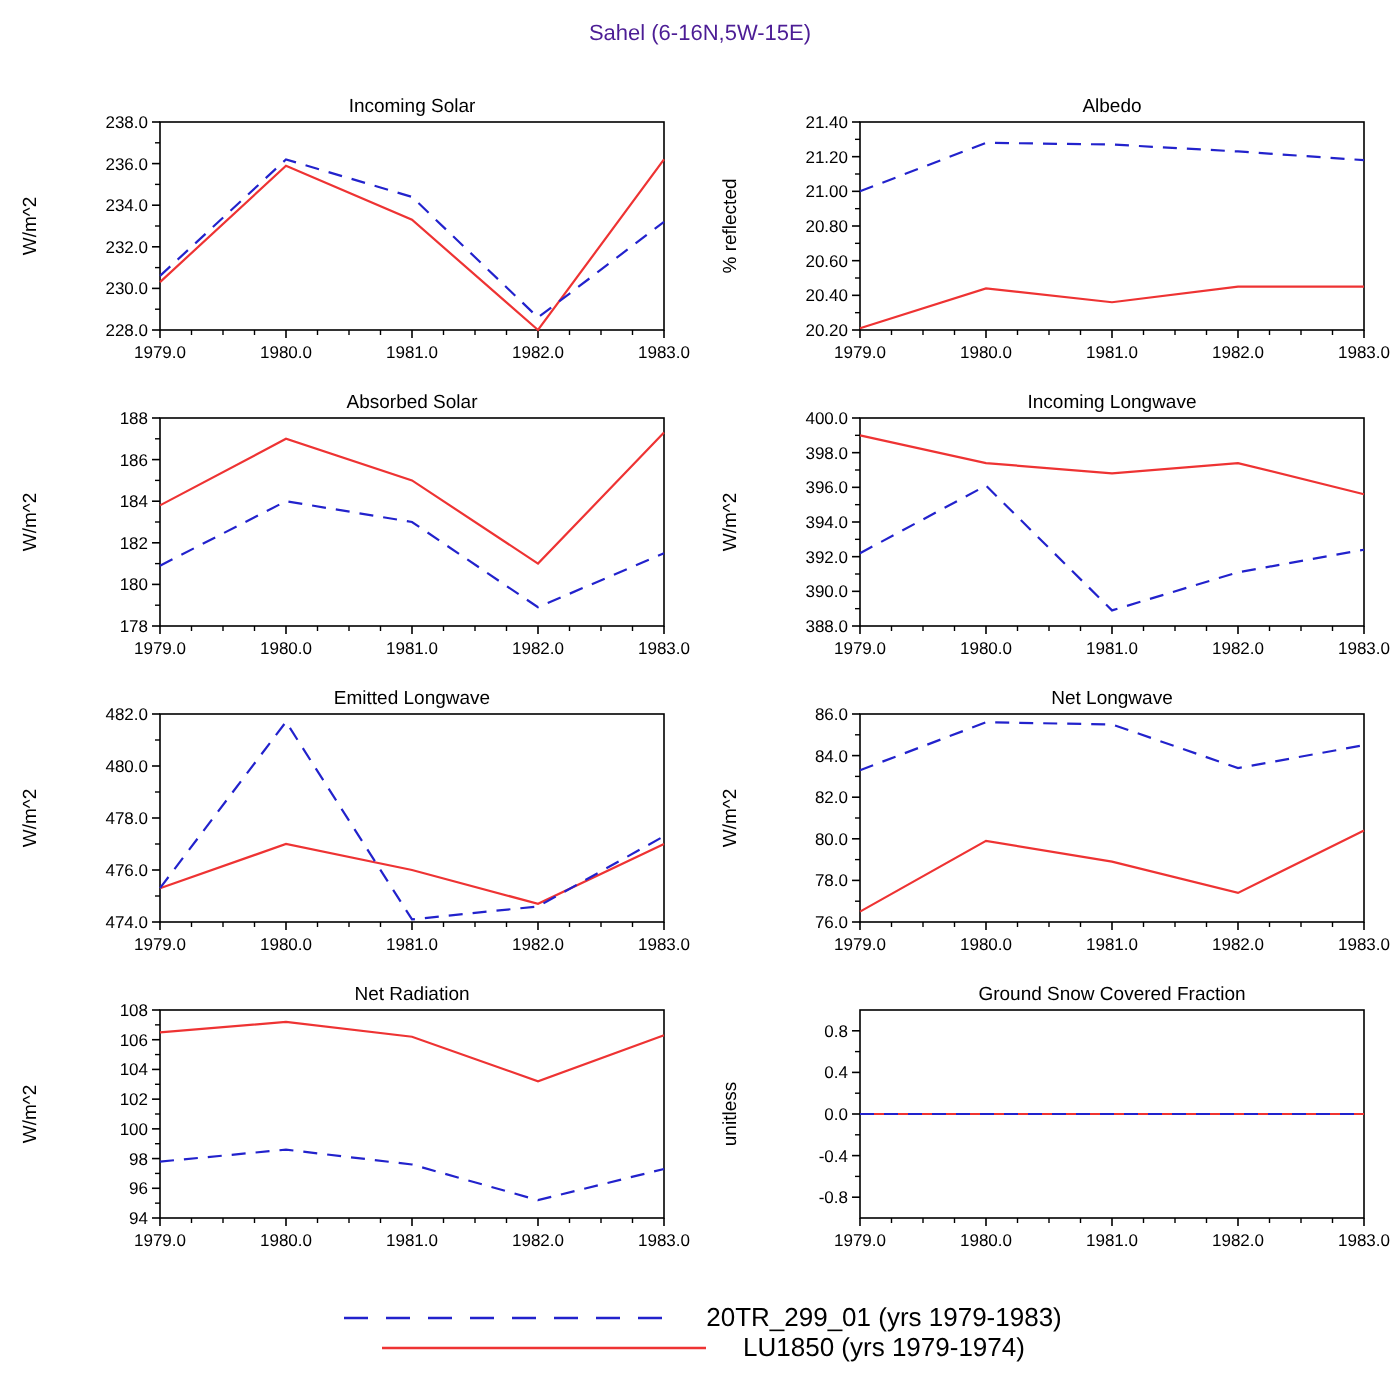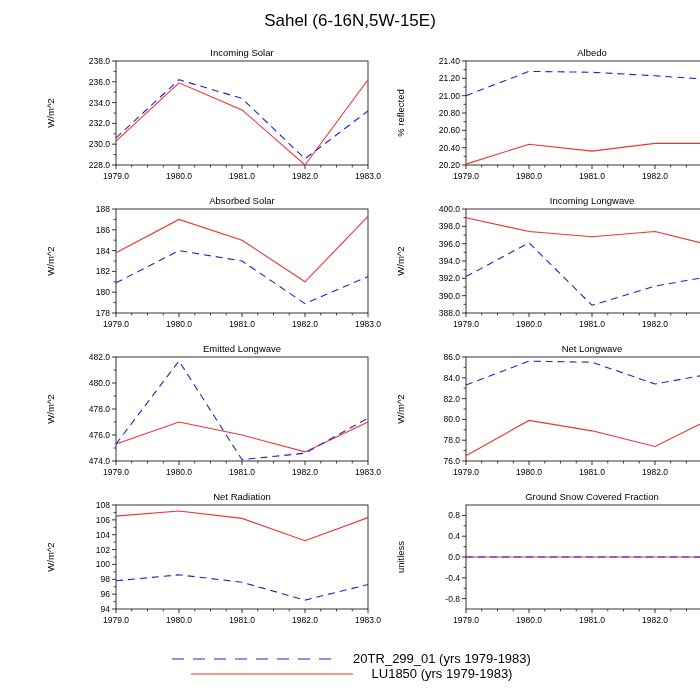--- a/index.html
+++ b/index.html
@@ -1,19 +1,19 @@
 <!DOCTYPE html>
 <html><head>
 <meta charset="utf-8">
 <style>
   html,body{margin:0;padding:0;background:#ffffff;}
   body{font-family:"Liberation Sans",sans-serif;color:#000;}
   .page{position:relative;width:700px;height:700px;background:#fff;overflow:hidden;}
-  .page-title{height:34px;padding-top:11px;text-align:center;font-size:17px;color:#000000;}
-  .charts-grid{display:grid;grid-template-columns:350px 350px;grid-auto-rows:148px;padding-left:36px;}
+  .page-title{height:34px;padding-top:11px;text-align:center;font-size:11px;color:#4c1d95;}
+  .charts-grid{display:grid;grid-template-columns:350px 350px;grid-auto-rows:148px;}
   .chart-cell{width:350px;height:148px;}
   svg text{font-family:"Liberation Sans",sans-serif;}
   .legend{display:flex;flex-direction:column;align-items:center;gap:0;margin-top:14px;}
   .legend-row{display:flex;align-items:center;gap:16px;}
   .legend-label{font-size:13px;color:#000;white-space:nowrap;}
 </style>
 </head>
 <body>
 
 <div class="page">
@@ -398,16 +398,16 @@
       <div class="legend-row">
         <svg width="168" height="14">
           <line x1="3" y1="7" x2="165" y2="7" stroke="#2222cc" stroke-width="1.2" stroke-dasharray="12 9"></line>
         </svg>
         <span class="legend-label">20TR_299_01 (yrs 1979-1983)</span>
       </div>
       <div class="legend-row">
         <svg width="168" height="14">
           <line x1="3" y1="7" x2="165" y2="7" stroke="#ee3333" stroke-width="1.2"></line>
         </svg>
-        <span class="legend-label">LU1850 (yrs 1979-1983)</span>
+        <span class="legend-label">LU1850 (yrs 1979-1974)</span>
       </div>
     </div>
 </div>
 
 </body></html>

